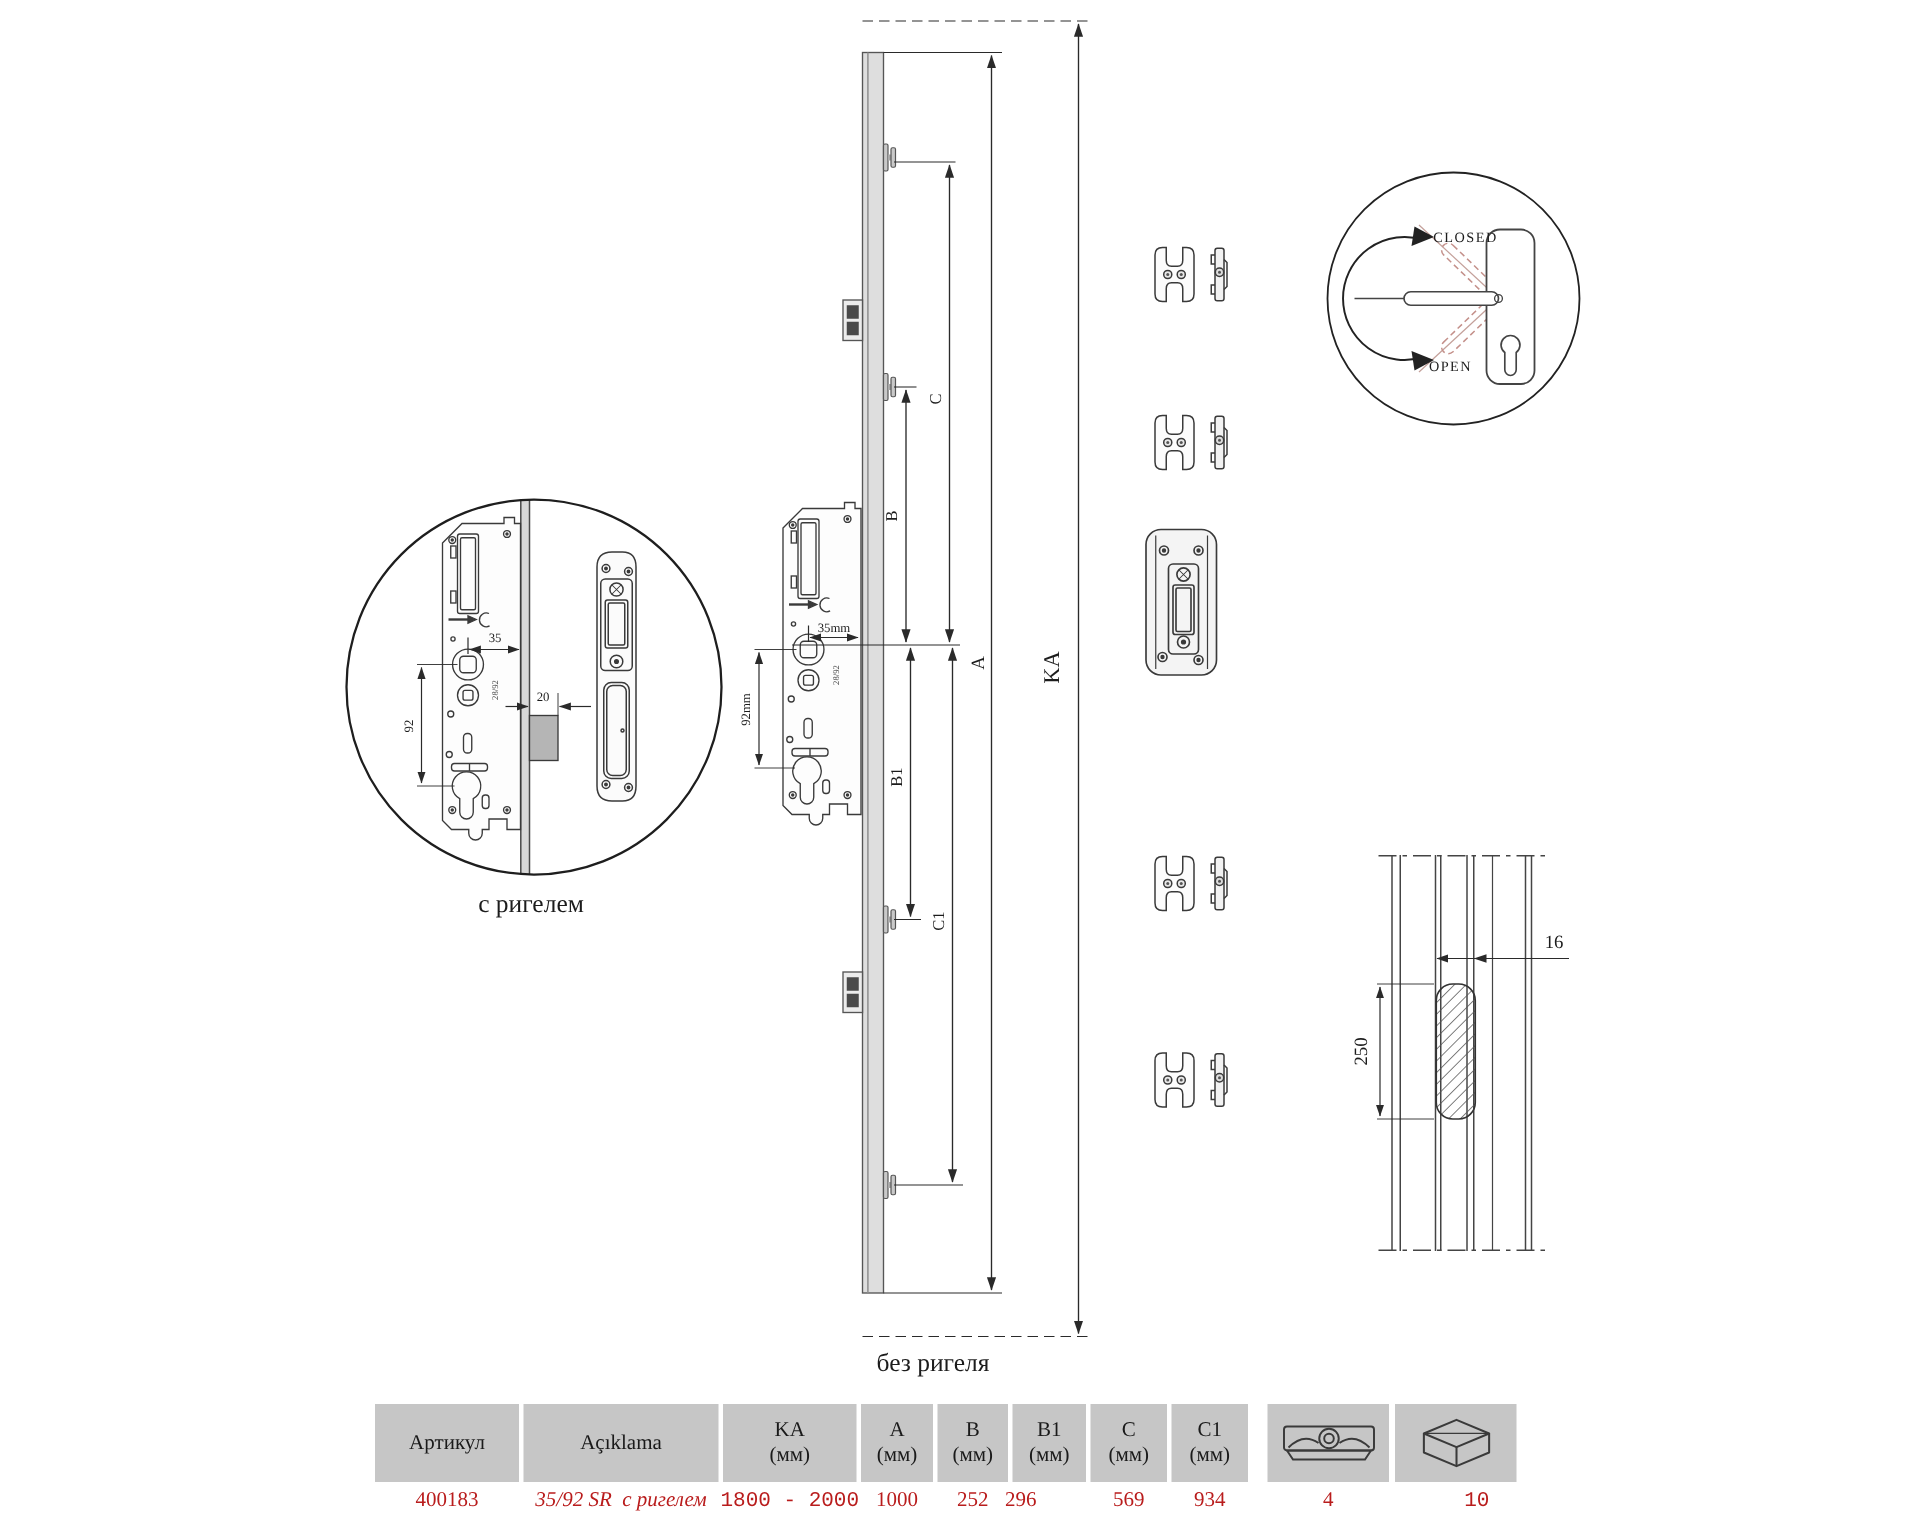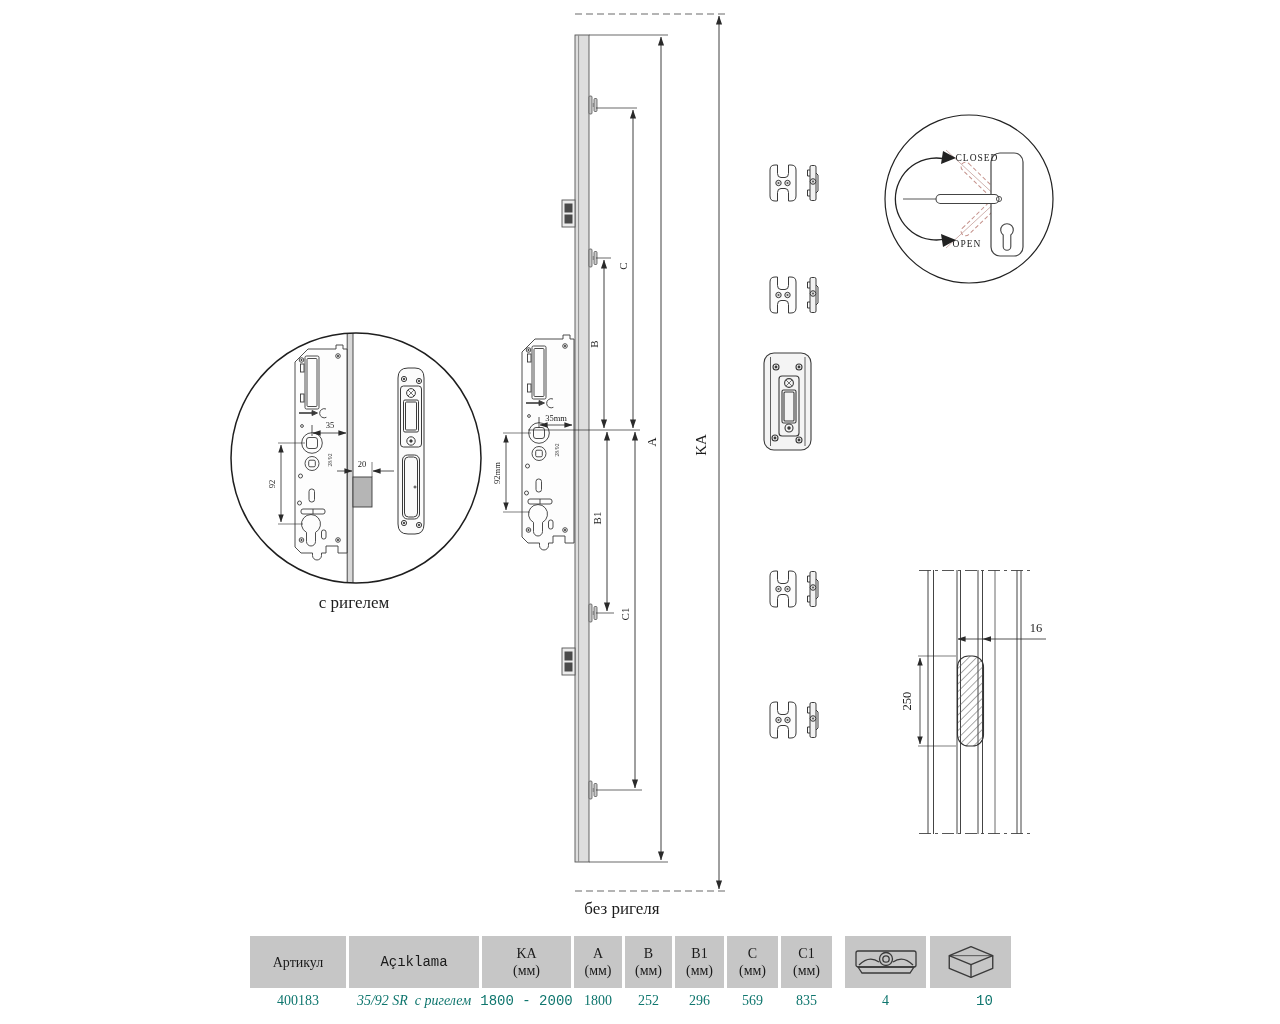--- a/index.html
+++ b/index.html
@@ -12,21 +12,21 @@
   .dim-label-ka{font-size:15px;}
   .mm-label{font-size:8.5px;}
   .stamp-label{font-size:5.8px;fill:#444;}
   .cap-label{font-size:17px;}
   .state-label{font-size:9.5px;letter-spacing:1px;}
   .prof-label{font-size:12.5px;}
   
   .tcell{position:absolute;background:#c6c6c6;height:52px;top:936px;
          display:flex;flex-direction:column;align-items:center;justify-content:center;
          font-size:14px;color:#1a1a1a;line-height:17px;text-align:center;}
-  .tval{position:absolute;top:991px;height:20px;font-size:14px;color:#0f766e;
+  .tval{position:absolute;top:991px;height:20px;font-size:14px;color:#b91c1c;
         display:flex;align-items:center;justify-content:center;text-align:center;white-space:pre;}
 </style>
 </head>
 <body>
 
 <div id="page">
 
 <svg id="drawing" width="1280" height="934" viewBox="0 0 1280 934">
   <defs>
     <marker id="ar" viewBox="0 0 10 8" refX="9.5" refY="4" markerWidth="10" markerHeight="8" orient="auto-start-reverse">
@@ -270,21 +270,21 @@
     </g>
     <text class="prof-label" x="1036" y="632" text-anchor="middle">16</text>
     <text class="prof-label" transform="rotate(-90 911 701)" x="911" y="701" text-anchor="middle">250</text>
   </g>
 </svg>
 
 <div>
   <div class="tcell" style="left:250px;width:96px;">
     <span>Артикул</span>
   </div>
-  <div class="tcell" style="left:349px;width:130px;font-family:Liberation Mono, monospace;">
+  <div class="tcell" style="left:349px;width:130px;">
     <span>Açıklama</span>
   </div>
   <div class="tcell" style="left:482px;width:89px;">
     <span>KA</span>
     <span>(мм)</span>
   </div>
   <div class="tcell" style="left:574px;width:48px;">
     <span>A</span>
     <span>(мм)</span>
   </div>
@@ -323,22 +323,22 @@
         <polyline points="8,14 8,28 32,38 56,28 56,14"></polyline>
         <line x1="32" y1="24" x2="32" y2="38"></line>
         <line x1="8" y1="14" x2="56" y2="14" stroke-width="0.9"></line>
       </g>
     </svg>
   </div>
 
   <div class="tval" style="left:250px;width:96px;">400183</div>
   <div class="tval" style="left:349px;width:130px;font-style:italic;">35/92 SR  с ригелем</div>
   <div class="tval" style="left:482px;width:89px;font-family:Liberation Mono, monospace;">1800 - 2000</div>
-  <div class="tval" style="left:574px;width:48px;">1800</div>
+  <div class="tval" style="left:574px;width:48px;">1000</div>
   <div class="tval" style="left:625px;width:47px;">252</div>
-  <div class="tval" style="left:675px;width:49px;">296</div>
+  <div class="tval" style="left:656px;width:49px;">296</div>
   <div class="tval" style="left:727px;width:51px;">569</div>
-  <div class="tval" style="left:781px;width:51px;">835</div>
+  <div class="tval" style="left:781px;width:51px;">934</div>
   <div class="tval" style="left:845px;width:81px;">4</div>
   <div class="tval" style="left:944px;width:81px;font-family:Liberation Mono, monospace;">10</div>
 </div>
 
 </div>
 
 </body></html>

